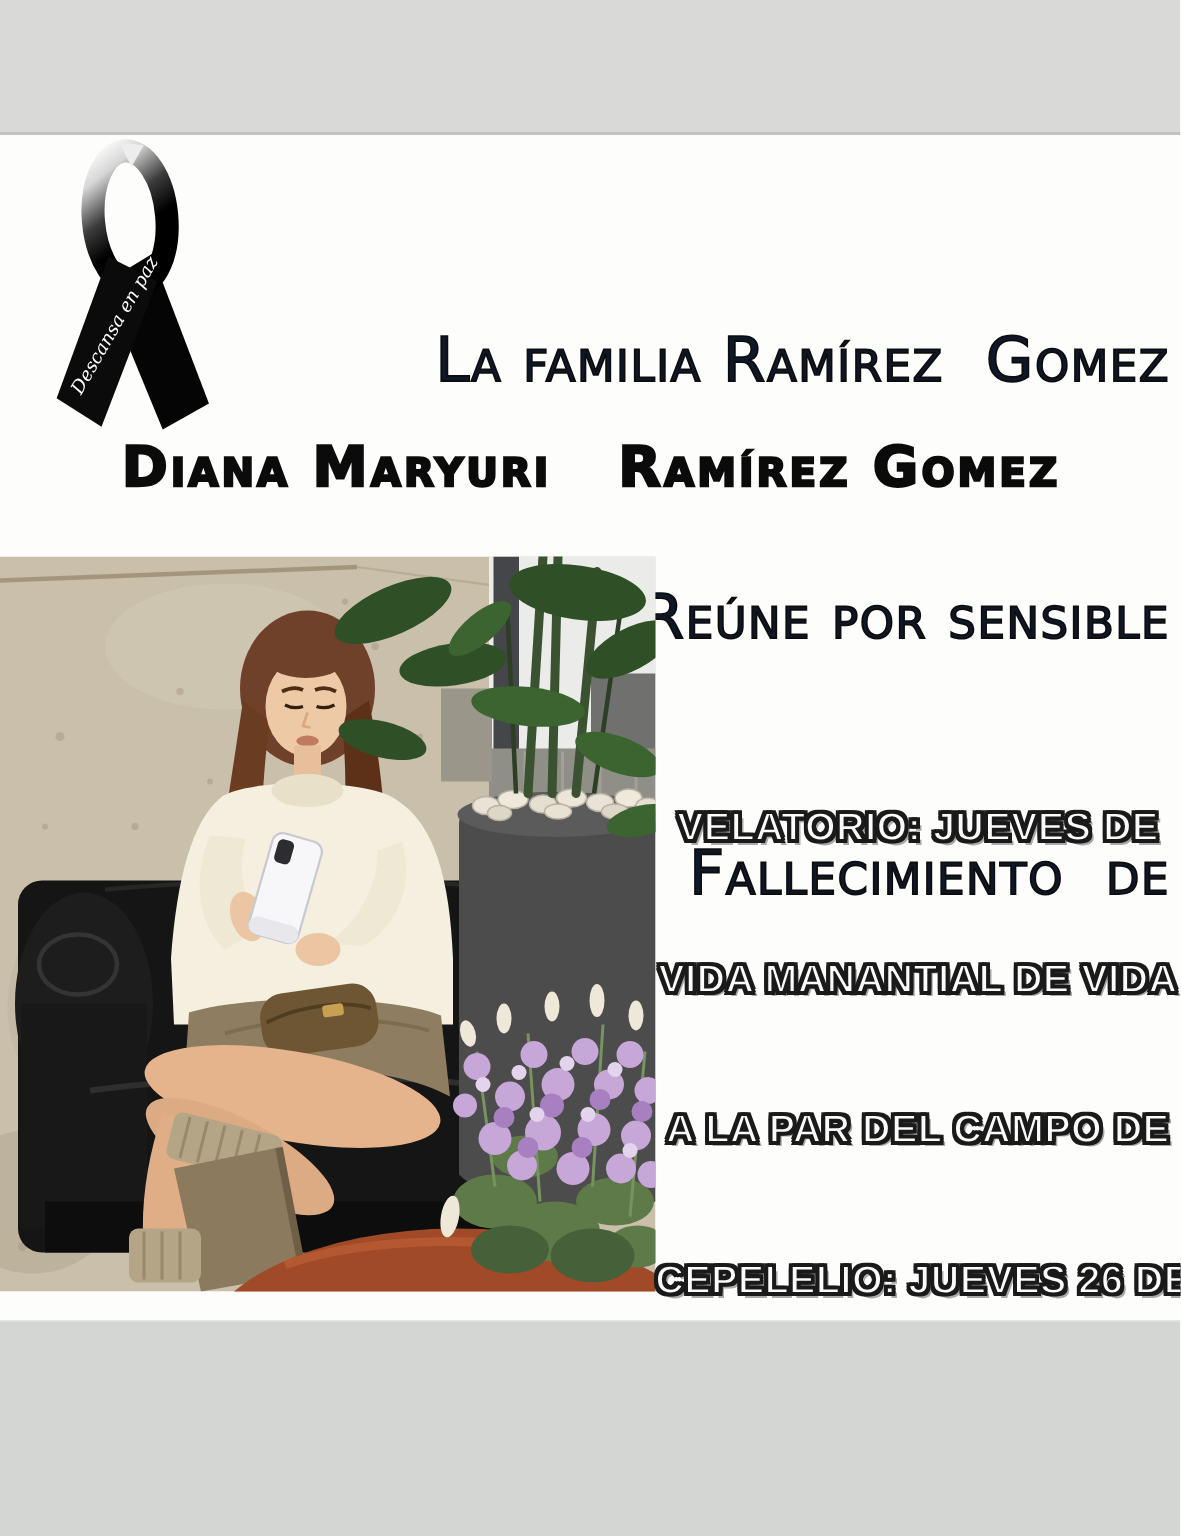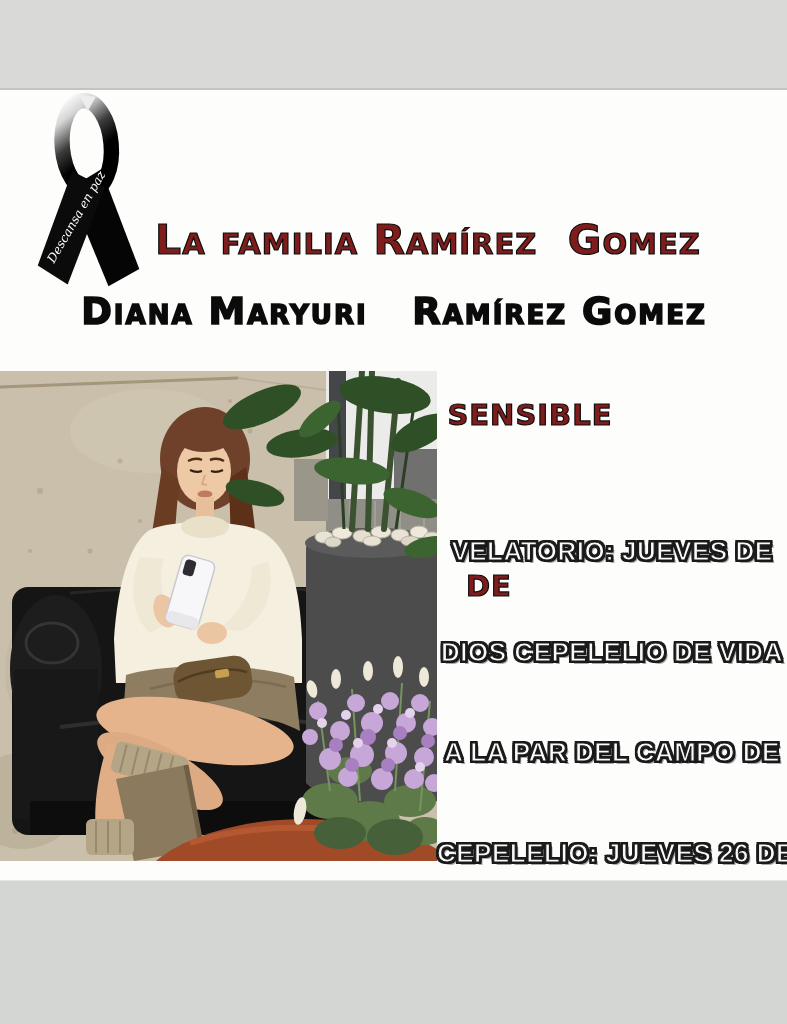--- a/index.html
+++ b/index.html
@@ -3,22 +3,22 @@
 <meta charset="utf-8">
 <style>
   html,body{margin:0;padding:0;background:#fff;}
   .canvas{position:relative;width:787px;height:1024px;overflow:hidden;
           background:#fdfdfc;font-family:"DejaVu Sans",sans-serif;}
   .band-top{position:absolute;left:0;top:0;width:787px;height:88px;
             background:#d9dad7;border-bottom:2px solid #c3c4c1;}
   .band-bottom{position:absolute;left:0;top:880px;width:787px;height:144px;
                background:#d3d6d3;border-top:1px solid #e5e7e4;}
   .ribbon-wrap{position:absolute;left:16px;top:86px;width:136px;height:212px;}
-  .heading{position:absolute;left:155px;top:98px;width:625px;text-align:left;
-           font-variant:small-caps;font-weight:700;color:#7f1d1d;
+  .heading{position:absolute;left:155px;top:98px;width:625px;text-align:right;
+           font-variant:small-caps;font-weight:400;color:#0f172a;
            font-size:41px;line-height:57px;letter-spacing:1px;white-space:pre;}
   .heading .hline{-webkit-text-stroke:1.2px #0d0d0d;}
   .name-line{position:absolute;left:10px;top:290px;width:768px;text-align:center;
              font-variant:small-caps;font-weight:800;color:#0b0b0b;
              font-size:37px;letter-spacing:2px;white-space:pre;
              -webkit-text-stroke:1.6px #0b0b0b;}
   .photo{position:absolute;left:0;top:371px;width:437px;height:490px;}
   .photo svg{display:block;}
   .details{position:absolute;left:437px;top:468px;width:350px;text-align:center;
            font-family:"Liberation Sans",sans-serif;font-weight:700;
@@ -271,21 +271,21 @@
         <circle cx="410" cy="342" r="5"></circle>
           <circle cx="358" cy="372" r="5"></circle>
           <circle cx="392" cy="372" r="5"></circle>
         <circle cx="420" cy="396" r="5"></circle>
       </g>
     </svg>
   </div>
 
   <div class="details">
     <div>VELATORIO: JUEVES DE</div>
-    <div>DIOS CEPELELIO DE VIDA</div>
+    <div>VIDA MANANTIAL DE VIDA</div>
     <div>A LA PAR DEL CAMPO DE</div>
     <div>CEPELELIO: JUEVES 26 DE</div>
     
     
     
     
   </div>
 
 </div>
 

